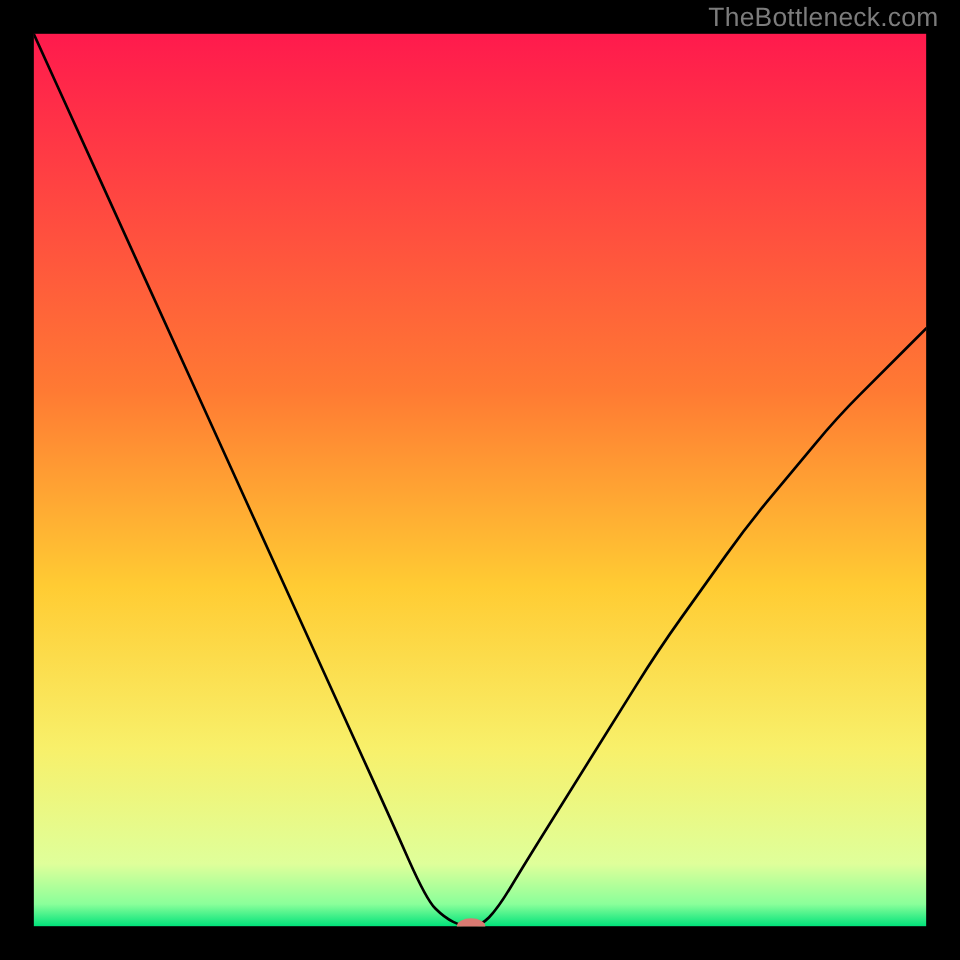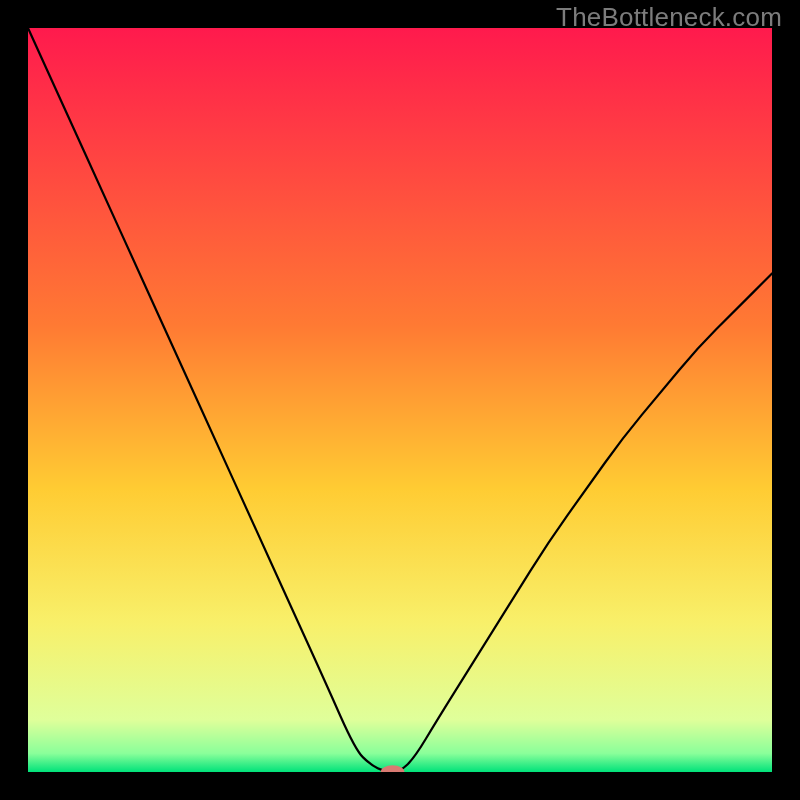--- a/index.html
+++ b/index.html
@@ -15,21 +15,21 @@
     position: relative;
     width: 800px;
     height: 800px;
     background: #000;
   }
   .watermark {
     position: absolute;
     top: 2px;
     right: 18px;
     color: #7c7c7c;
-    font-size: 26px;
+    font-size: 22px;
     font-weight: 500;
     letter-spacing: 0.2px;
     z-index: 40;
     user-select: none;
   }
   .plot-wrap {
     position: absolute;
     left: 28px;
     top: 28px;
     width: 744px;

